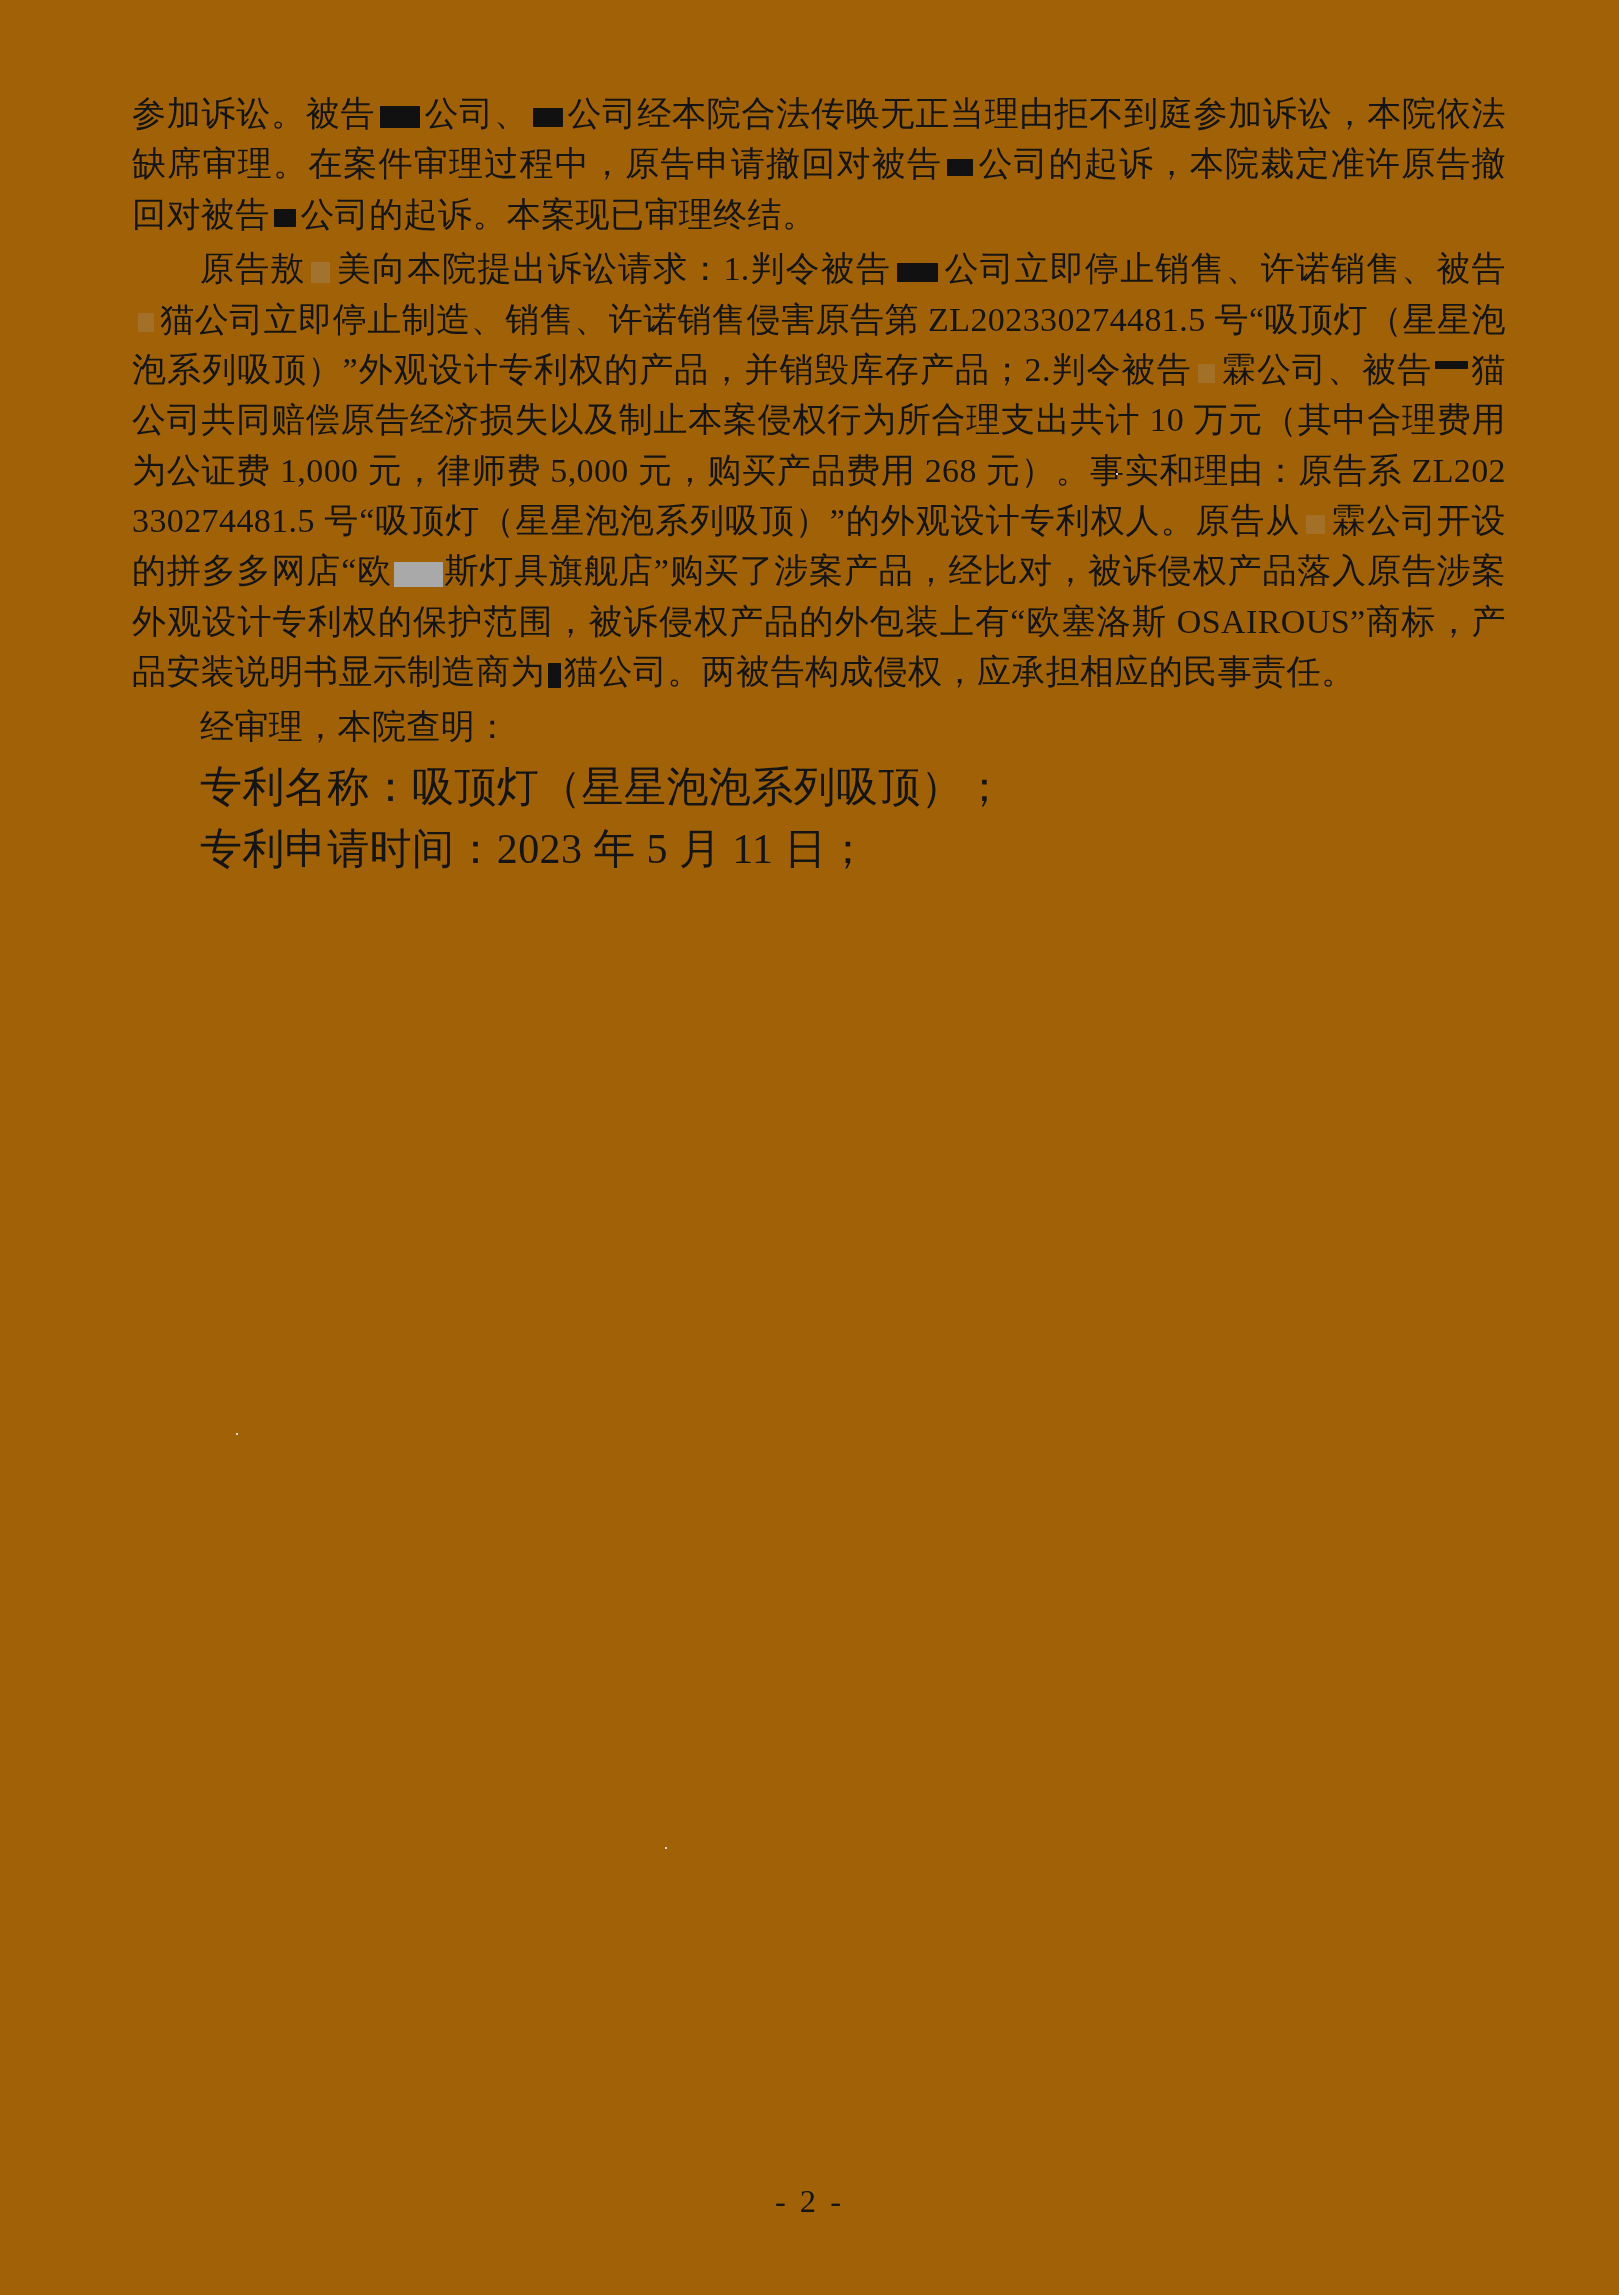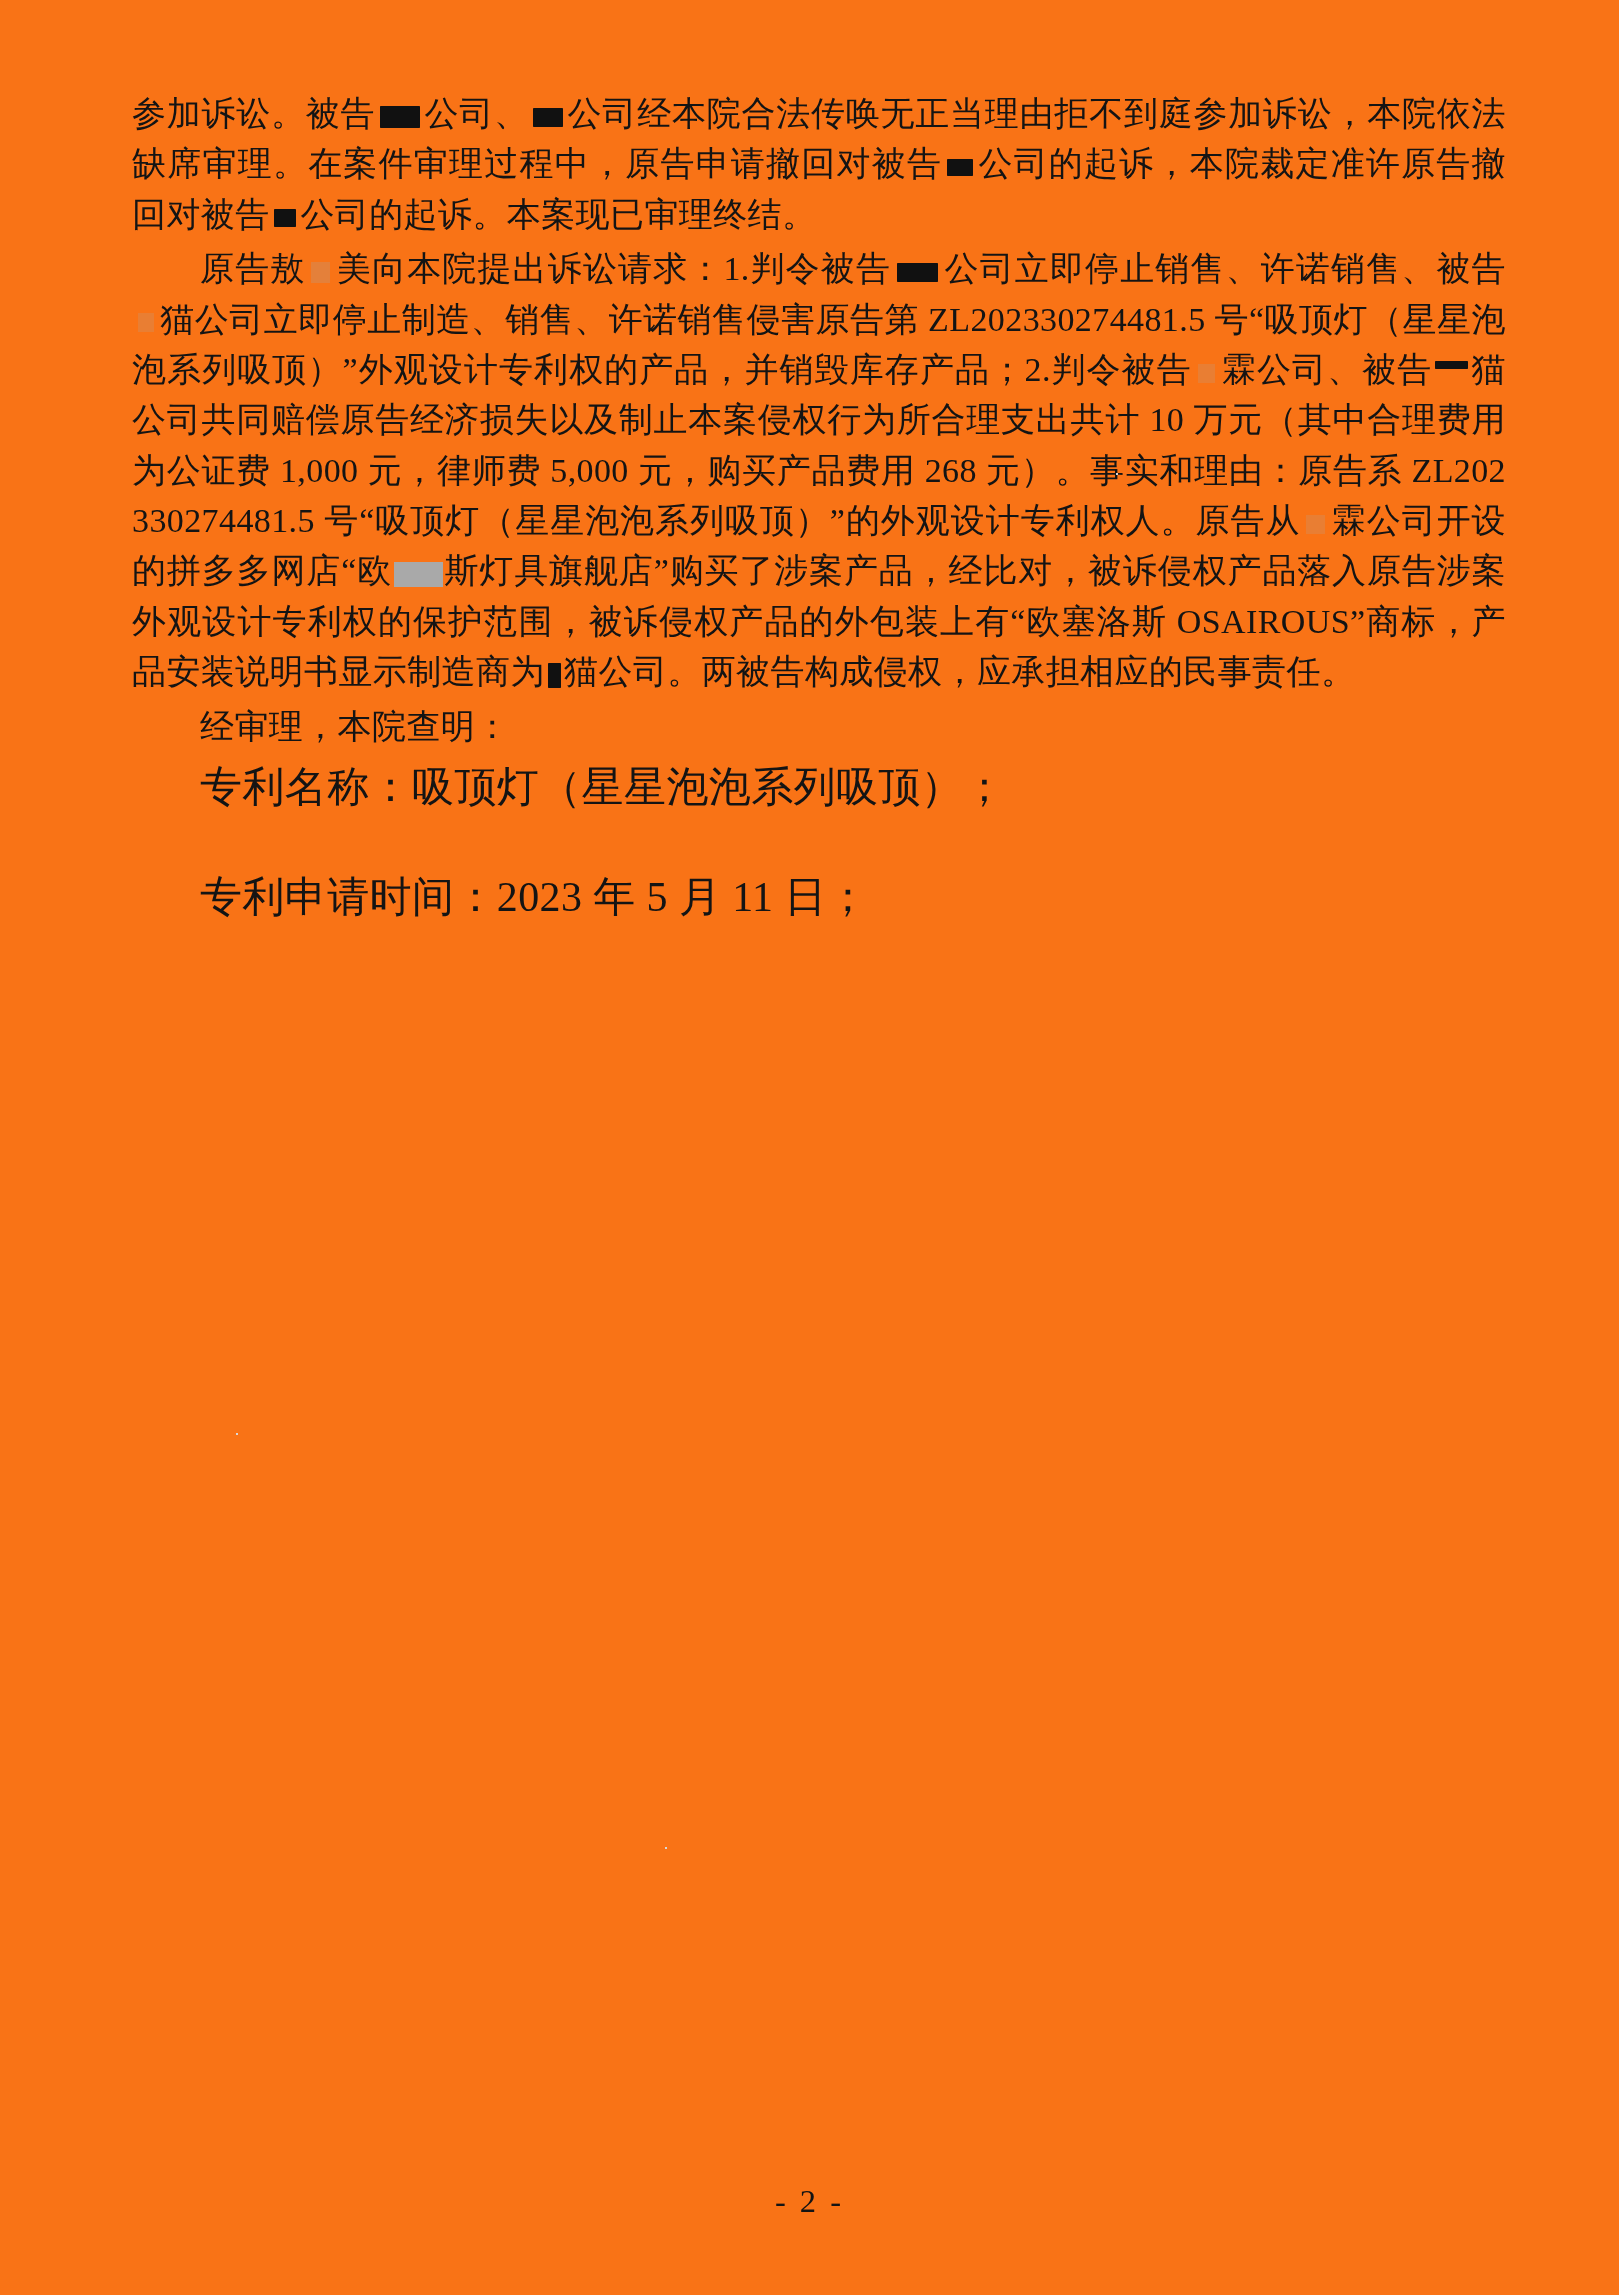--- a/index.html
+++ b/index.html
@@ -13,21 +13,21 @@
     font-family: "Liberation Serif", "DejaVu Serif", serif;
     color: #141414;
     position: relative;
     overflow: hidden;
   }
   .page {
     position: absolute;
     top: 0; left: 0;
     width: 1619px;
     height: 2295px;
-    background: #f97316;
+    background: #a16207;
   }
   .content {
     position: absolute;
     left: 132px;
     top: 89px;
     width: 1374px;
   }
   .para {
     font-size: 34px;
     line-height: 1.48;
@@ -84,21 +84,21 @@
 
     <p class="para">参加诉讼。被告<span class="redact" style="width:40px;height:22px;margin:0 4.4px;"></span>公司、<span class="redact" style="width:29.6px;height:19px;margin:0 4.4px;"></span>公司经本院合法传唤无正当理由拒不到庭参加诉讼，本院依法缺席审理。在案件审理过程中，原告申请撤回对被告<span class="redact" style="width:26.6px;height:17.7px;margin:0 4.4px;"></span>公司的起诉，本院裁定准许原告撤回对被告<span class="redact" style="width:22px;height:17.7px;margin:0 4.4px;"></span>公司的起诉。本案现已审理终结。</p>
 
     <p class="para indent">原告敖<span class="redact-gray" style="width:19px;height:20.7px;margin:0 5.9px;opacity:0.25;"></span>美向本院提出诉讼请求：1.判令被告<span class="redact" style="width:41px;height:19px;margin:0 5.9px;"></span>公司立即停止销售、许诺销售、被告<span class="redact-gray" style="width:16.3px;height:19px;margin:0 5.9px;opacity:0.2;"></span>猫公司立即停止制造、销售、许诺销售侵害原告第 ZL202330274481.5 号“吸顶灯（星星泡泡系列吸顶）”外观设计专利权的产品，并销毁库存产品；2.判令被告<span class="redact-gray" style="width:17.7px;height:19px;margin:0 5.9px;opacity:0.2;"></span>霖公司、被告<span class="redact" style="width:32.5px;height:7.4px;margin:0 3px;vertical-align:super;"></span>猫公司共同赔偿原告经济损失以及制止本案侵权行为所合理支出共计 10 万元（其中合理费用为公证费 1,000 元，律师费 5,000 元，购买产品费用 268 元）。事实和理由：原告系 ZL202330274481.5 号“吸顶灯（星星泡泡系列吸顶）”的外观设计专利权人。原告从<span class="redact-gray" style="width:19px;height:19px;margin:0 5.9px;opacity:0.2;"></span>霖公司开设的拼多多网店“欧<span class="redact-gray" style="width:49px;height:25px;margin:0 1.5px;"></span>斯灯具旗舰店”购买了涉案产品，经比对，被诉侵权产品落入原告涉案外观设计专利权的保护范围，被诉侵权产品的外包装上有“欧塞洛斯 OSAIROUS”商标，产品安装说明书显示制造商为<span class="redact" style="width:13.3px;height:25px;margin:0 3px;"></span>猫公司。两被告构成侵权，应承担相应的民事责任。</p>
 
 
     <p class="para indent">经审理，本院查明：</p>
 
 
     <p class="line" style="text-indent:68px;">专利名称：吸顶灯（星星泡泡系列吸顶）；</p>
-    <p class="line" style="text-indent:68px;margin-top:48px;">专利申请时间：2023 年 5 月 11 日；</p>
+    <p class="line" style="text-indent:68px;">专利申请时间：2023 年 5 月 11 日；</p>
 
   </div>
 
   <div class="footer">- 2 -</div>
 
   <div class="speck" style="left:236px; top:1433px;"></div>
   <div class="speck" style="left:1116px; top:473px;"></div>
   <div class="speck" style="left:665px; top:1847px;"></div>
 </div>
 

